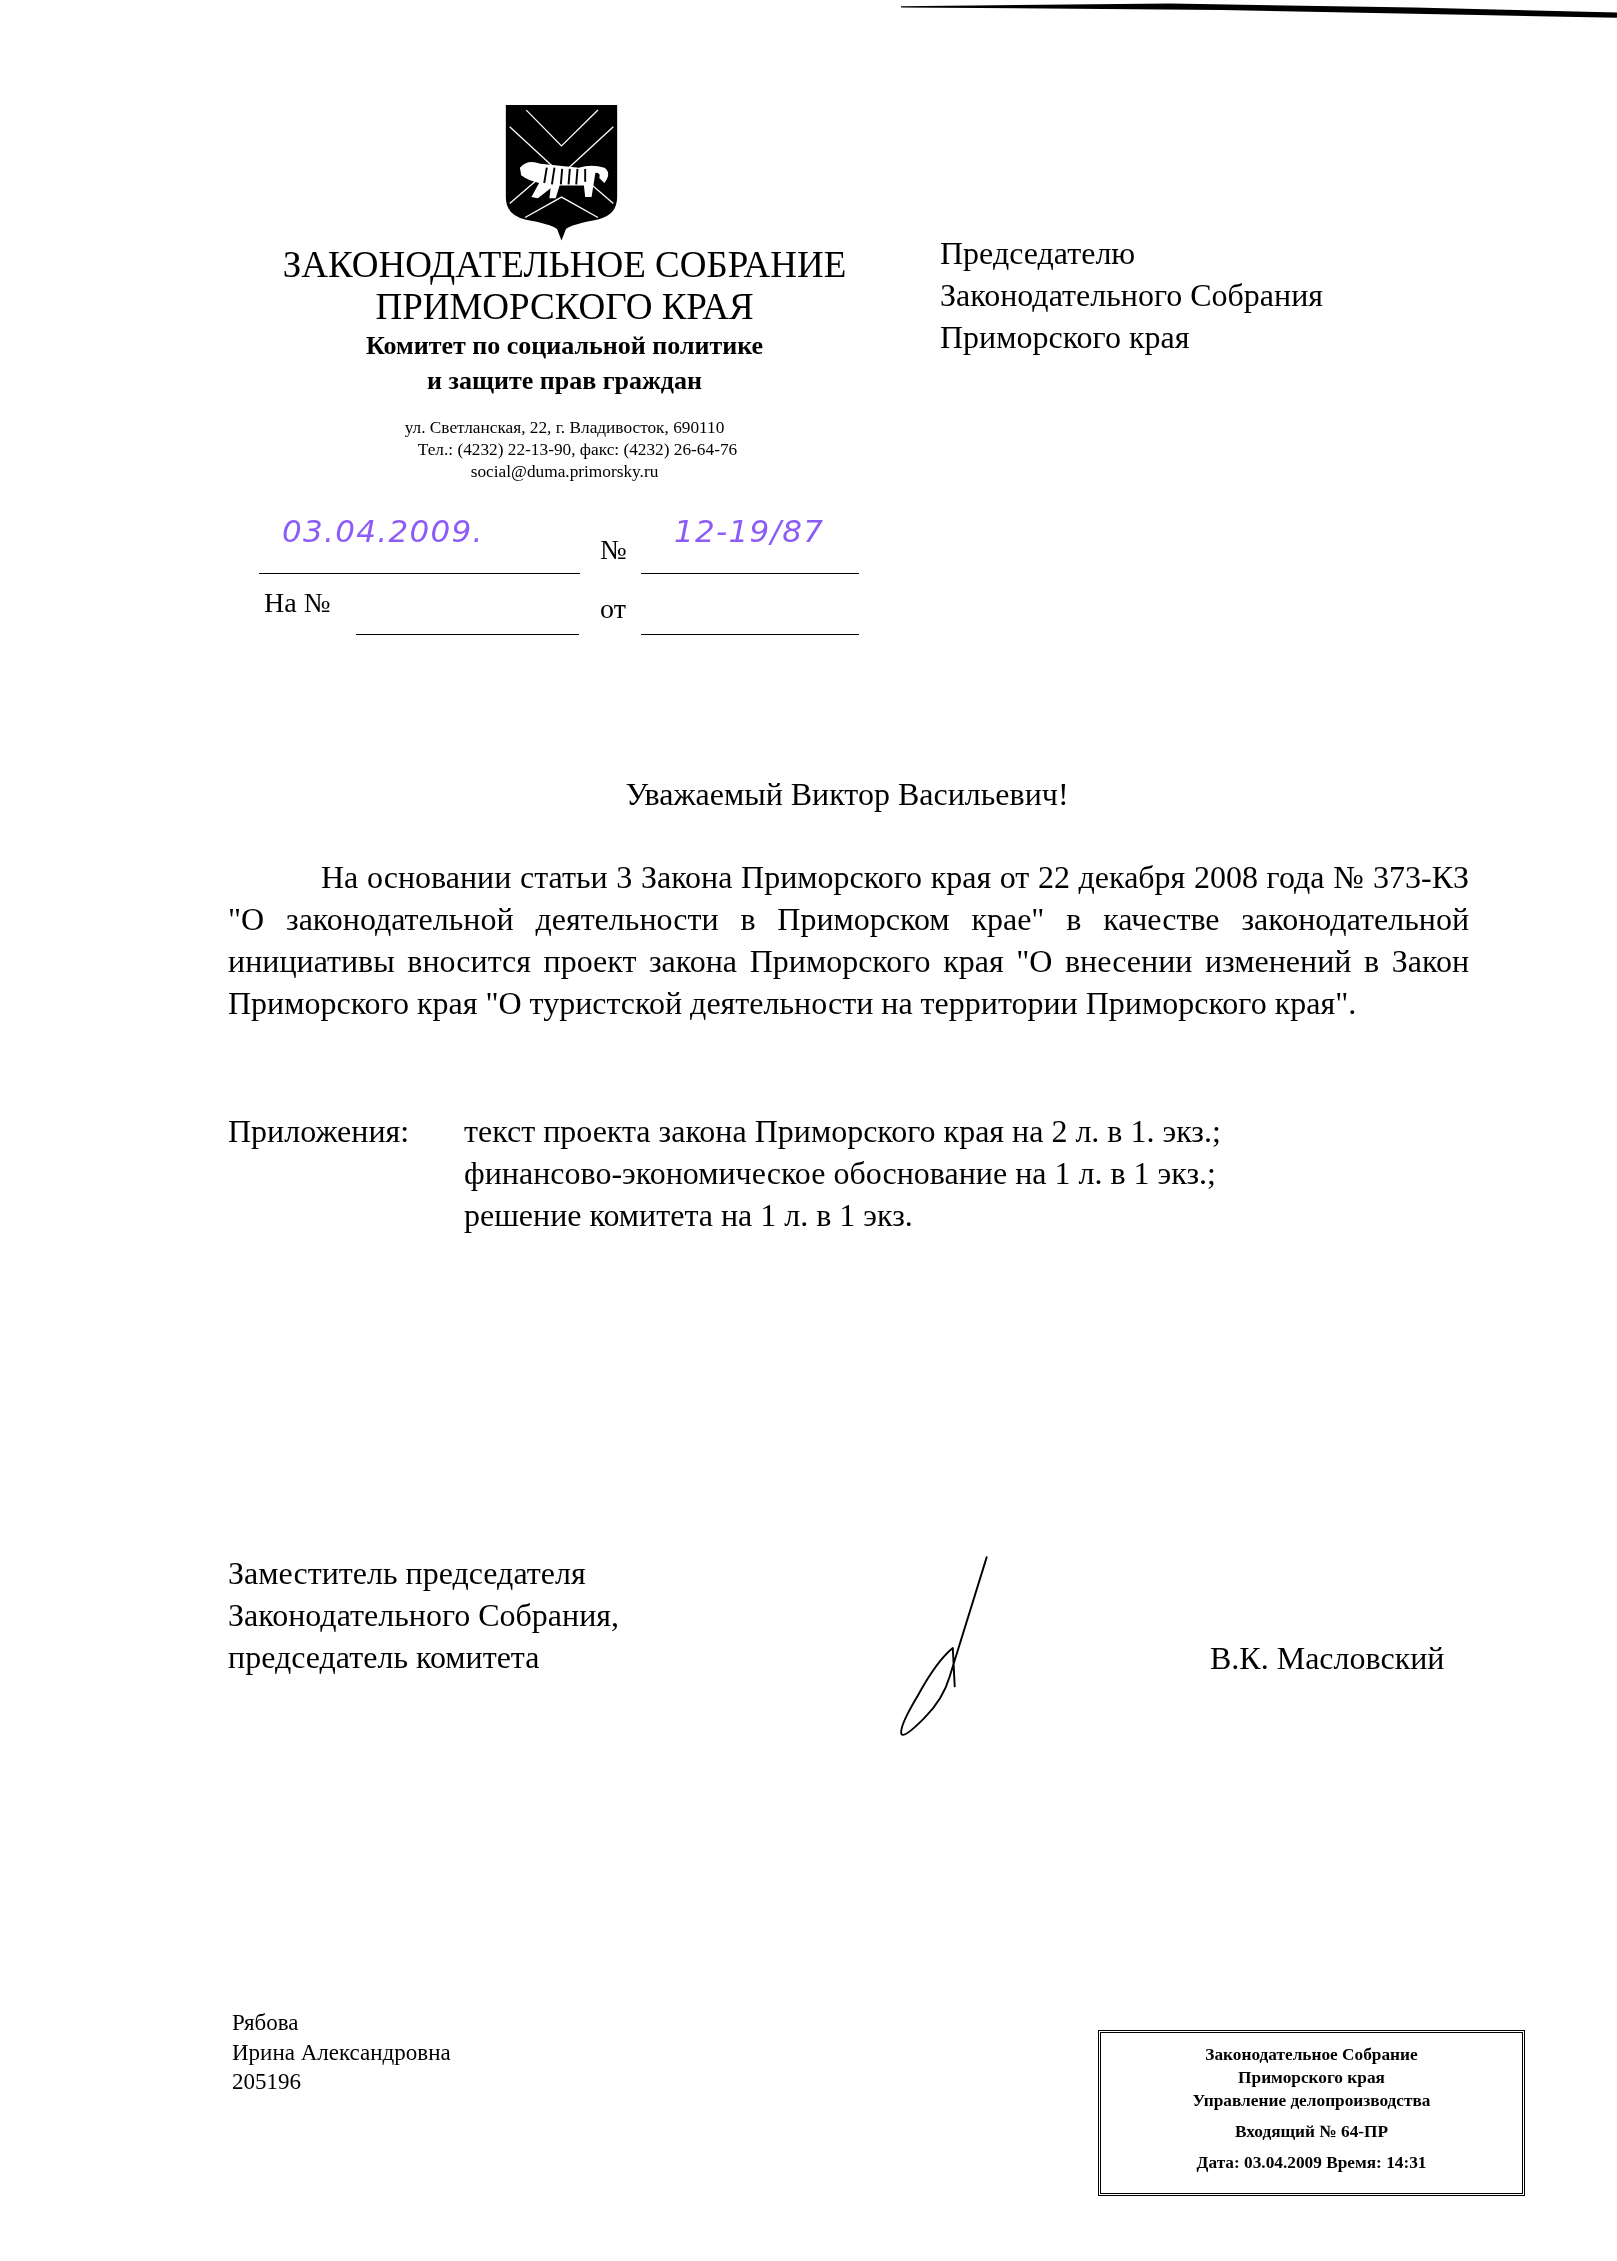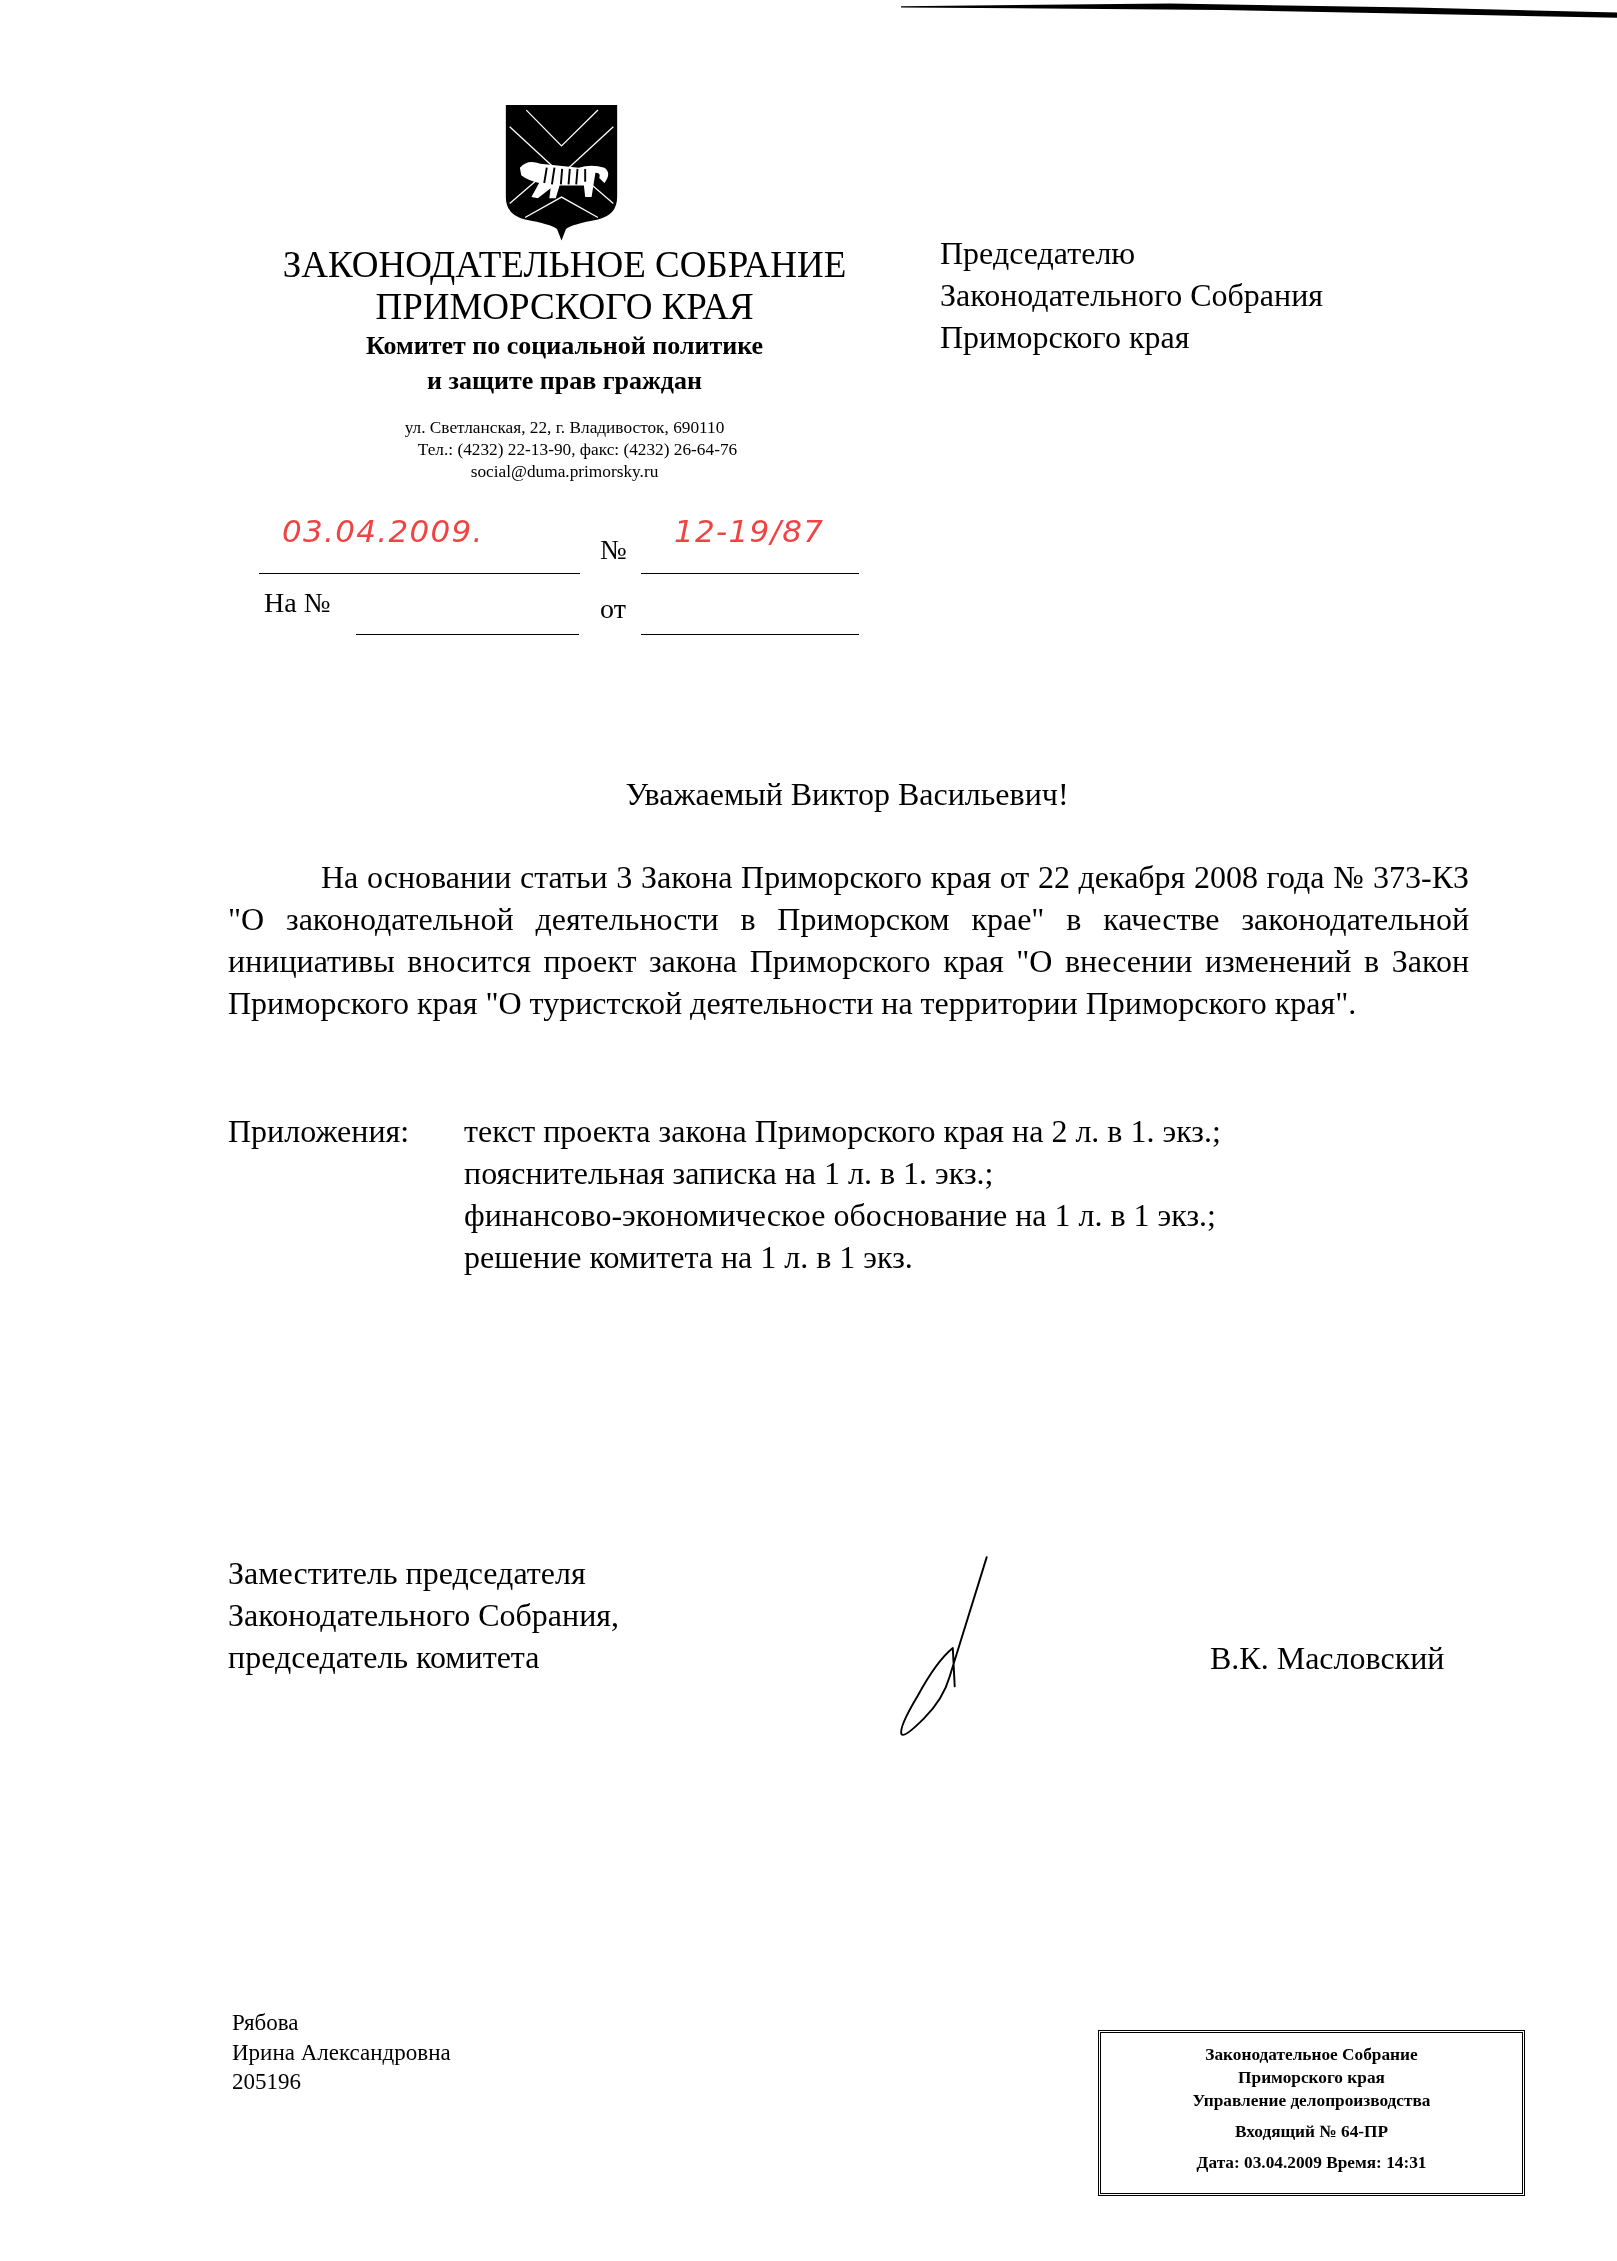--- a/index.html
+++ b/index.html
@@ -7,21 +7,21 @@
          font-family:"Liberation Serif","DejaVu Serif",serif; color:#000; }
   .abs { position:absolute; }
   .scan-stroke { left:901px; top:1.3px; width:717px; height:16.7px; }
   .emblem { left:502px; top:101px; width:119px; height:141px; }
   .hdr { left:244px; width:641px; text-align:center; white-space:nowrap; }
   .hdr-title { font-size:37px; line-height:42px; letter-spacing:0px; }
   .hdr-sub { font-size:26px; line-height:35px; font-weight:bold; }
   .hdr-addr { font-size:17.3px; line-height:22px; }
   .addressee { left:940px; top:232px; font-size:32px; line-height:42px; white-space:nowrap; }
   .field-row { font-size:28px; white-space:nowrap; }
-  .hand { font-family:"DejaVu Sans", sans-serif; font-style:italic; font-size:31px; color:#ef4444; letter-spacing:1.3px; }
+  .hand { font-family:"DejaVu Sans", sans-serif; font-style:italic; font-size:31px; color:#8b5cf6; letter-spacing:1.3px; }
   .uline { border-bottom:1.9px solid #000; height:0; }
   .salutation { left:0; width:1694px; top:773px; text-align:center; font-size:32px; line-height:42px; }
   .body-para { left:228px; width:1241px; top:856px; font-size:32px; line-height:42px; text-align:justify; text-indent:93px; }
   .attach-label { left:228px; top:1110px; font-size:32px; line-height:42px; }
   .attach-list { left:464px; top:1110px; width:1005px; font-size:32px; line-height:42px; text-align:justify; }
   .attach-list div { text-align:justify; }
   .sig-title { left:228px; top:1552px; font-size:32px; line-height:42px; white-space:nowrap; }
   .sig-name { left:1210px; top:1637px; font-size:32px; line-height:42px; white-space:nowrap; }
   .signature { left:847px; top:1552px; width:154px; height:192px; }
   .executor { left:232px; top:2008px; font-size:23px; line-height:29.5px; white-space:nowrap; }
@@ -81,21 +81,20 @@
   <div style="height:36px;"></div>
 </div>
 
 <div class="abs salutation">Уважаемый Виктор Васильевич!</div>
 
 <div class="abs body-para">На основании статьи 3 Закона Приморского края от 22 декабря 2008 года № 373-КЗ "О законодательной деятельности в Приморском крае" в качестве законодательной инициативы вносится проект закона Приморского края "О внесении изменений в Закон Приморского края "О туристской деятельности на территории Приморского края".</div>
 
 <div class="abs attach-label">Приложения:</div>
 <div class="abs attach-list">
   <div>текст проекта закона Приморского края на 2 л. в 1. экз.;</div>
-  <div>пояснительная записка на 1 л. в 1. экз.;</div>
   <div>финансово-экономическое обоснование на 1 л. в 1 экз.;</div>
   <div>решение комитета на 1 л. в 1 экз.</div>
 </div>
 
 <div class="abs sig-title">
   <div>Заместитель председателя</div>
   <div>Законодательного Собрания,</div>
   <div>председатель комитета</div>
 </div>
 <svg class="abs signature" viewBox="0 0 240 300">

